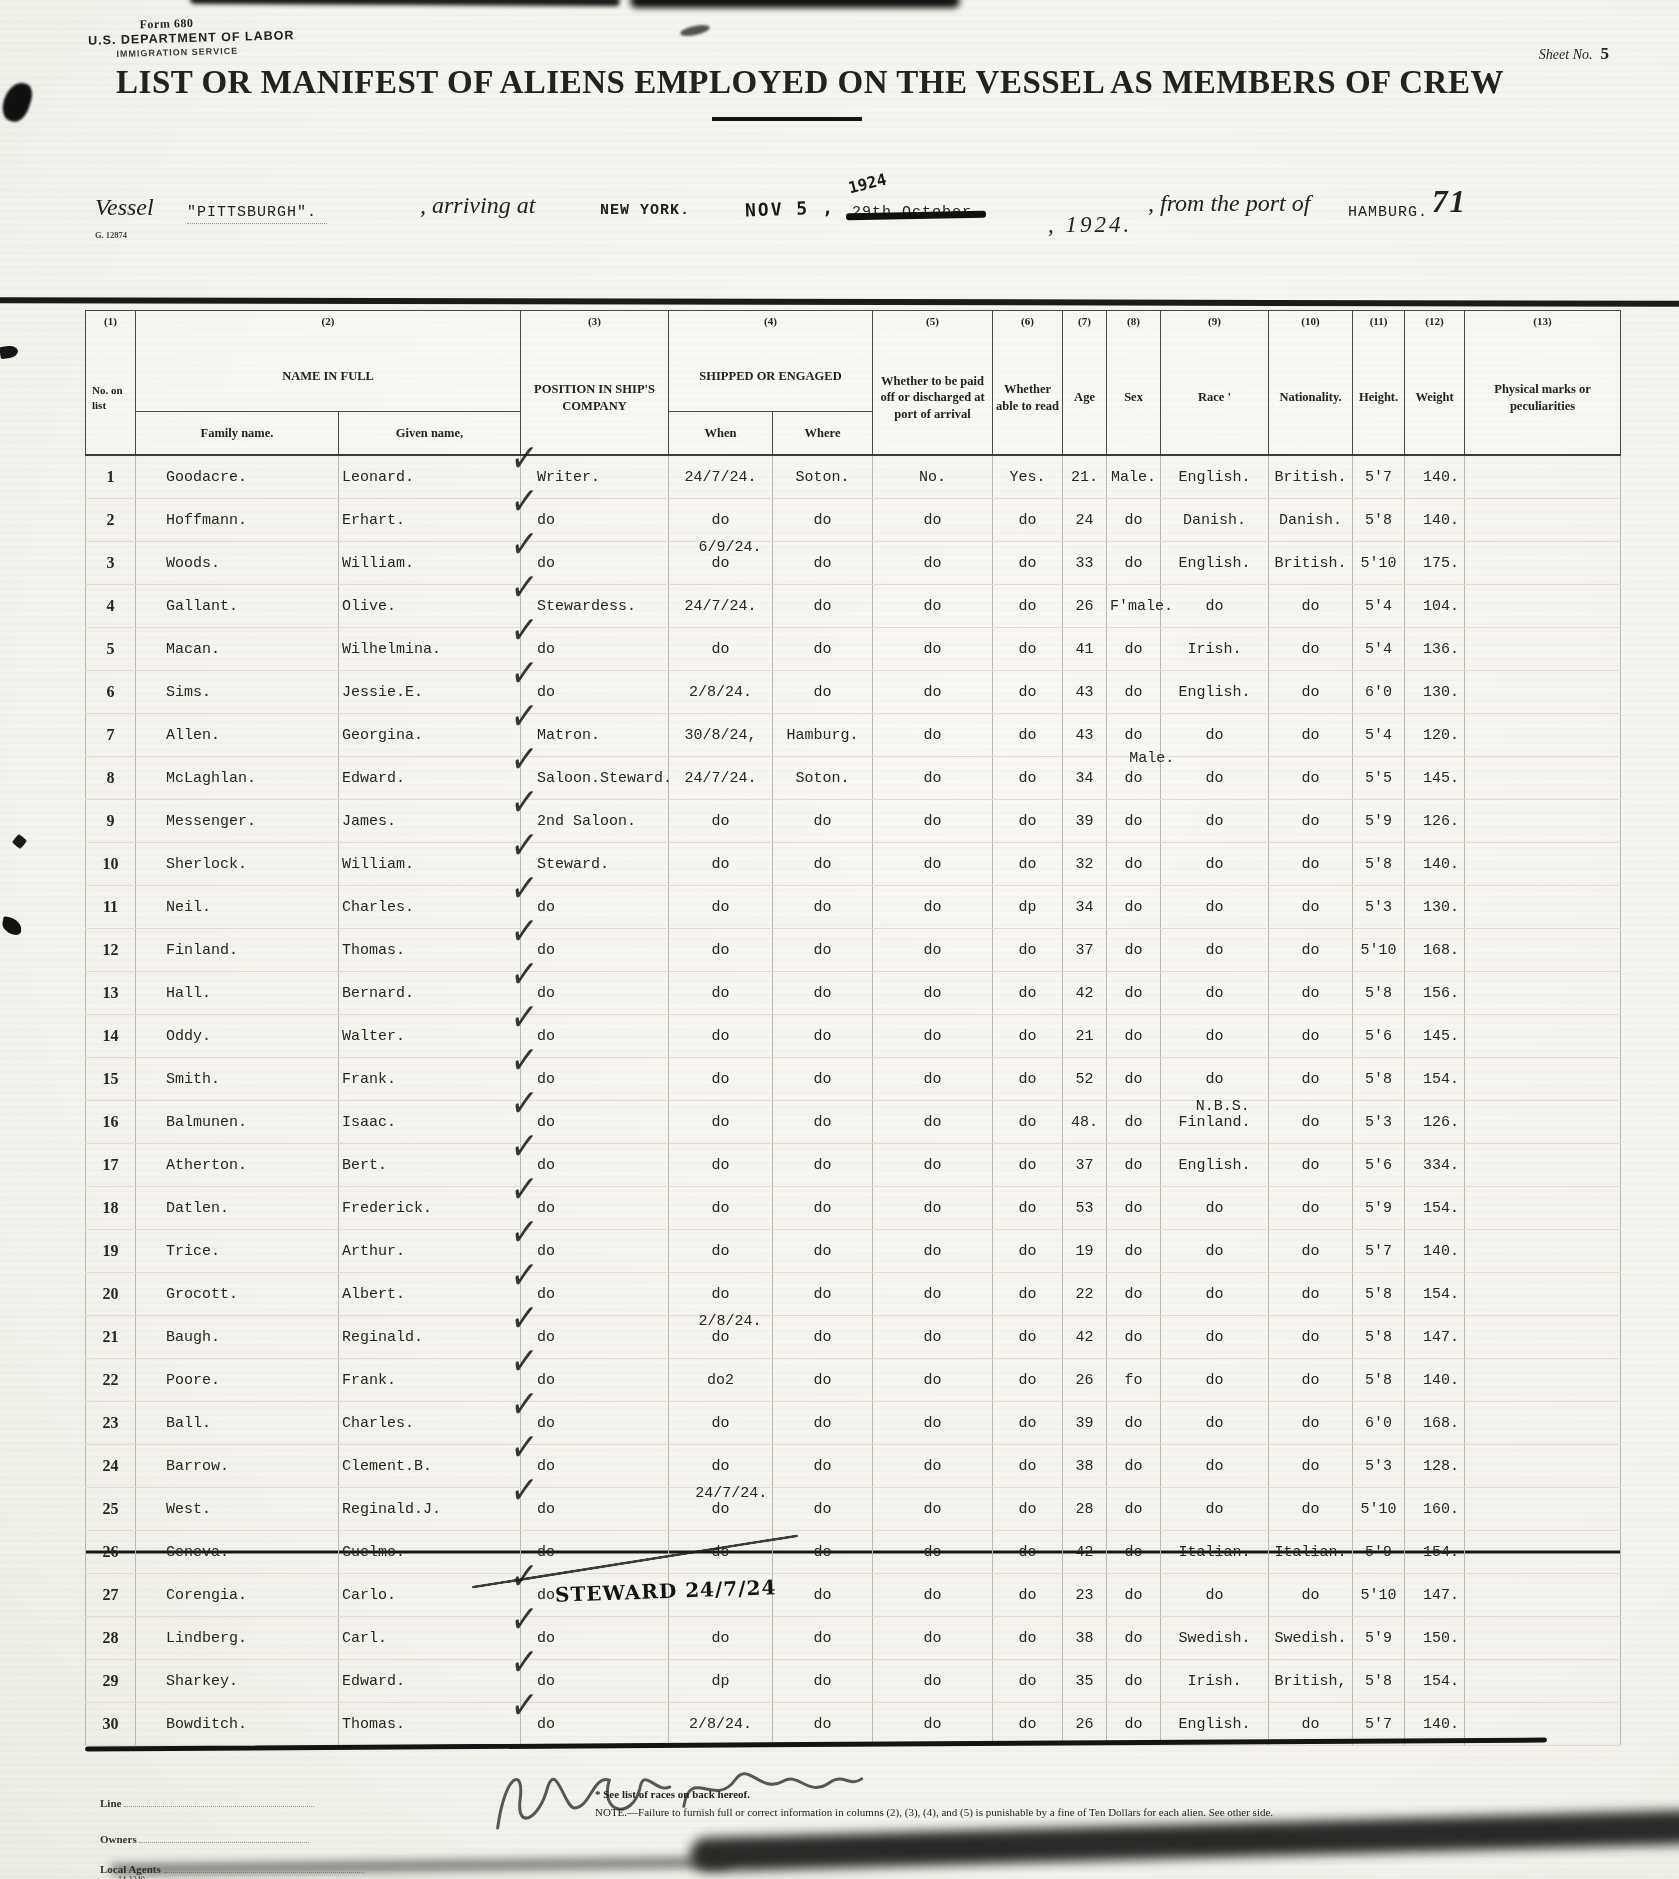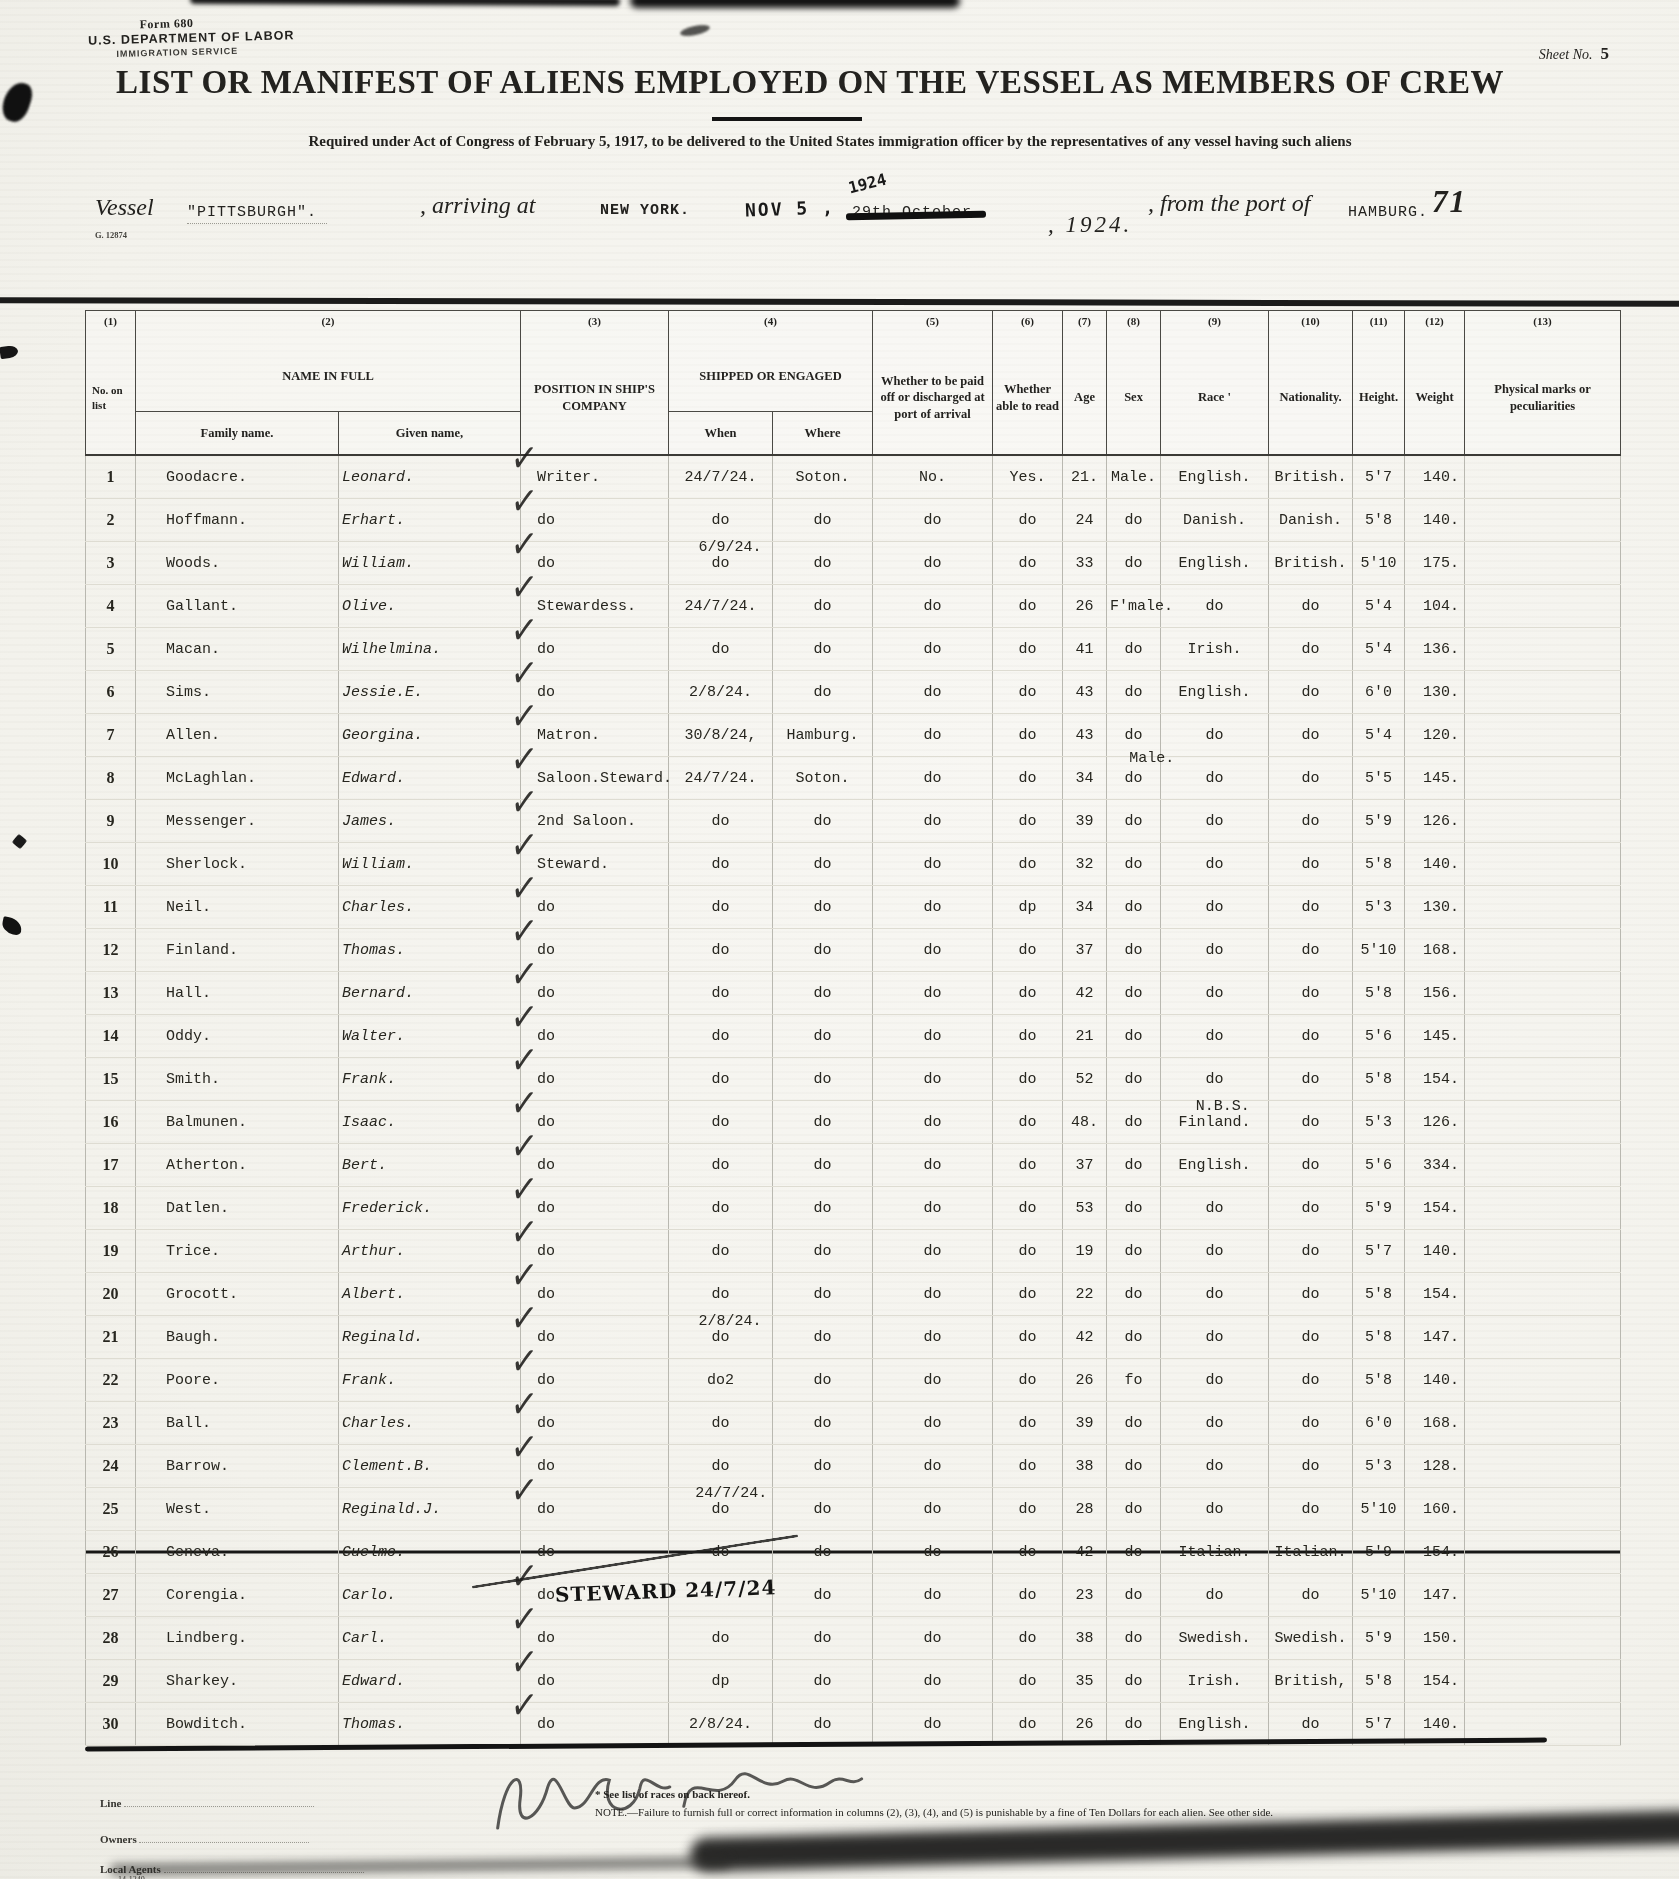--- a/index.html
+++ b/index.html
@@ -66,21 +66,21 @@
   thead{border-bottom:2px solid #3c3b37;}
 
   tbody td{
     height:42px;padding:0 3px;vertical-align:middle;position:relative;overflow:visible;
     border-right:1px solid #b9b8b0;border-left:1px solid #b9b8b0;border-bottom:1px solid #dedcd2;
     font-family:"Liberation Mono",monospace;font-size:15px;color:#27261f;white-space:nowrap;
   }
   tbody tr:first-child td{border-top:none;}
   .c-no{font-family:"Liberation Serif",serif;font-weight:700;font-size:16px;text-align:center;}
   .c-family{padding-left:30px;}
-  .c-given{font-style:italic;}
+  .c-given{}
   .c-position{padding-left:16px;}
   .c-when,.c-where,.c-paid,.c-read,.c-age,.c-sex,.c-race,.c-nationality,.c-height{text-align:center;}
   .c-weight{text-align:center;padding-left:16px;}
 
   .check{position:absolute;left:-9px;top:-15px;font-size:29px;font-weight:700;color:#1d1c1a;
     font-family:"DejaVu Sans",sans-serif;transform:rotate(7deg) scale(1.05,1.4);opacity:.88;z-index:3;pointer-events:none;}
   .above{position:absolute;top:-2px;left:50%;transform:translateX(-35%);line-height:1;z-index:2;}
   .below{position:absolute;bottom:-10px;left:42%;line-height:1;z-index:2;}
   .hand-note{position:absolute;left:34px;top:5px;font-family:"DejaVu Serif",serif;font-weight:700;font-size:20px;
     letter-spacing:1px;transform:rotate(-2deg);white-space:nowrap;z-index:4;color:#141413;}
@@ -127,21 +127,20 @@
   <div class="svc">IMMIGRATION SERVICE</div>
 </div>
 
 <div class="abs sheet">
   <span>Sheet No.</span><b>5</b>
 </div>
 
 <div class="abs title">LIST OR MANIFEST OF ALIENS EMPLOYED ON THE VESSEL AS MEMBERS OF CREW</div>
 <div class="abs title-underline"></div>
 <div class="abs subtitle">
-  <div>Required under Act of Congress of February 5, 1917, to be delivered to the United States immigration officer by the representatives of any vessel having such aliens</div>
 </div>
 
 <div class="abs vessel-row">
   <span class="lbl-script v-label">Vessel</span>
   <span class="typed v-name">"PITTSBURGH".</span>
   <span class="lbl-script v-arriving">, arriving at</span>
   <span class="typed v-port">NEW YORK.</span>
   <span class="v-stamp">NOV 5 ,</span>
   <span class="v-stampyear">1924</span>
   <span class="typed v-struck"><i>29th October.</i></span>

